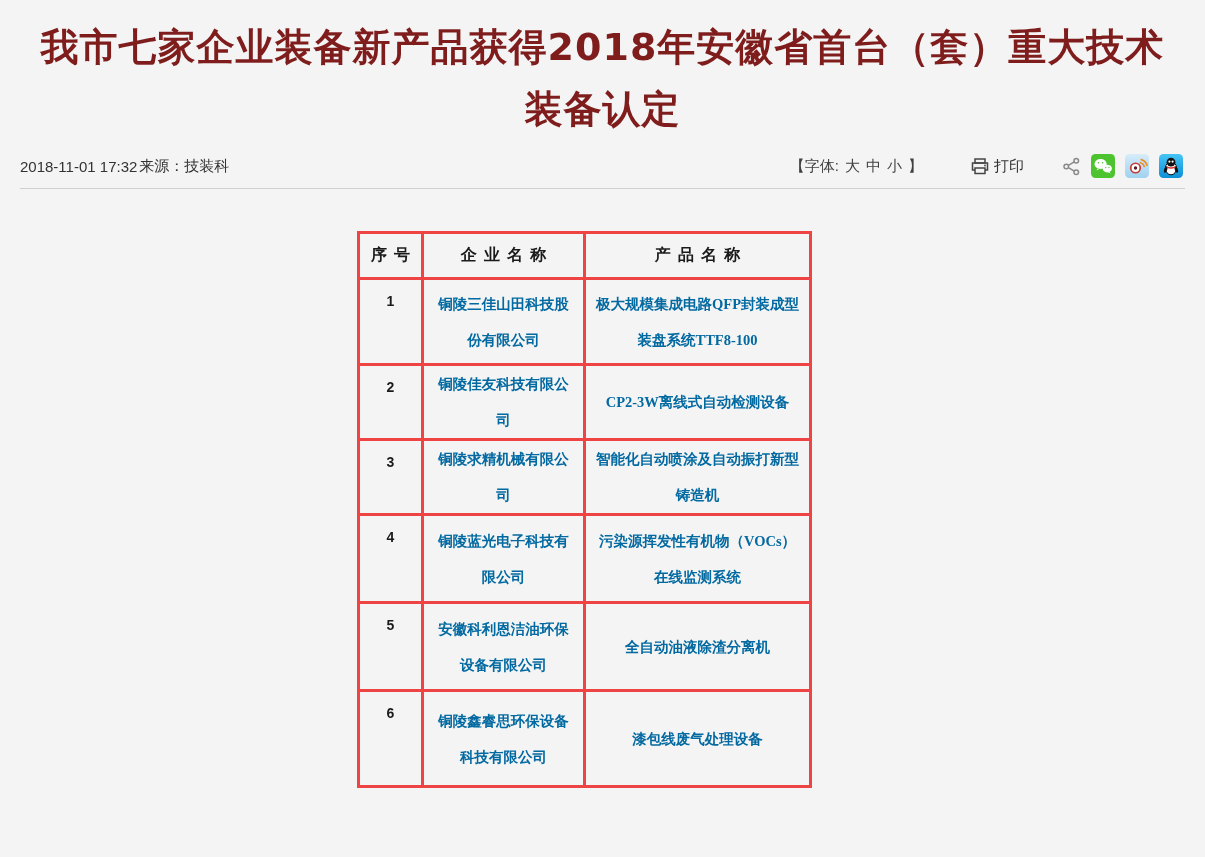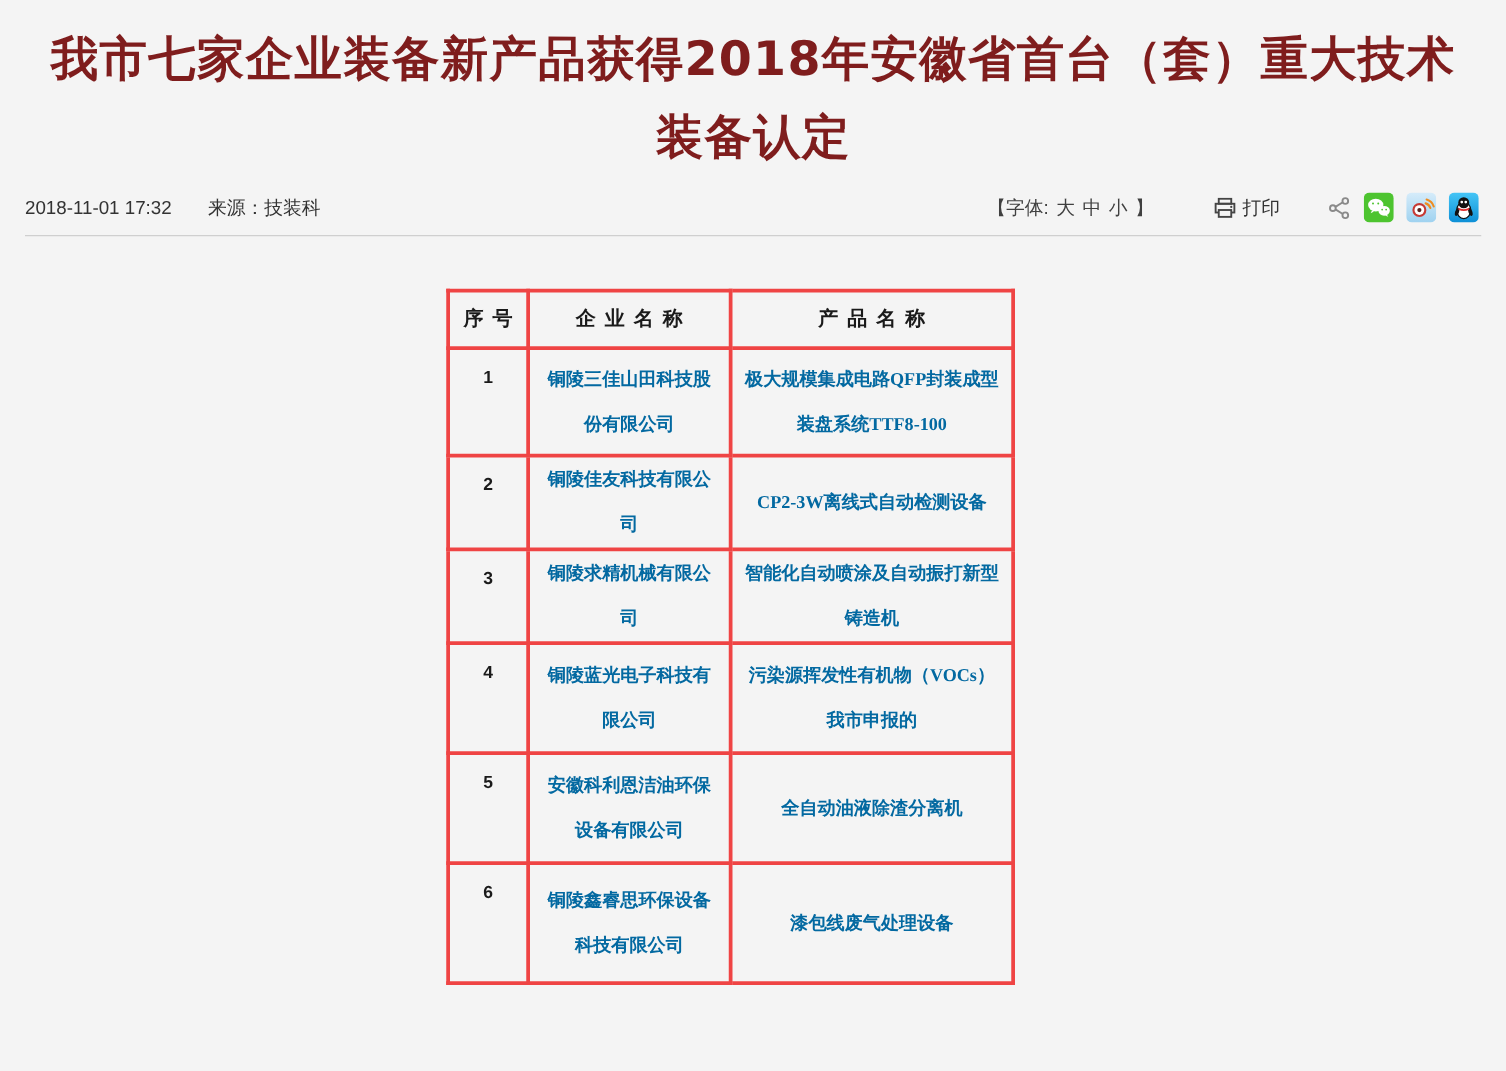--- a/index.html
+++ b/index.html
@@ -26,21 +26,21 @@
   
   .meta-row{
     margin:10px 22px 0 20px;
     height:32px;
     display:flex;
     justify-content:space-between;
     align-items:center;
     font-size:15px;
     color:#333;
   }
-  .meta-left{ display:flex; align-items:center; gap:29px; }
+  .meta-left{ display:flex; align-items:center; gap:2px; }
   .meta-right{ display:flex; align-items:center; gap:10px; }
   .font-size-control{ display:flex; align-items:center; gap:6px; margin-right:26px; color:#404040; font-size:15px;}
   .font-size-control a{ text-decoration:none; color:#404040; cursor:pointer; }
   .print-button{ display:flex; align-items:center; gap:5px; margin-right:28px; cursor:pointer; color:#333;padding-left:12px; }
   .share-plain{ display:flex; align-items:center; cursor:pointer; }
   .social-icon{ width:24px; height:24px; display:block; cursor:pointer; }
 
   .divider{ border:none; border-top:1px solid #cfcfcf; margin:6px 20px 0 20px; }
 
   
@@ -214,21 +214,21 @@
         <td class="product">CP2-3W离线式自动检测设备</td>
       </tr>
       <tr>
         <td class="no">3</td>
         <td class="company">铜陵求精机械有限公司</td>
         <td class="product">智能化自动喷涂及自动振打新型铸造机</td>
       </tr>
       <tr>
         <td class="no">4</td>
         <td class="company">铜陵蓝光电子科技有限公司</td>
-        <td class="product">污染源挥发性有机物（VOCs）我市申报的</td>
+        <td class="product">污染源挥发性有机物（VOCs）在线监测系统</td>
       </tr>
       <tr>
         <td class="no">5</td>
         <td class="company">安徽科利恩洁油环保设备有限公司</td>
         <td class="product">全自动油液除渣分离机</td>
       </tr>
       <tr>
         <td class="no">6</td>
         <td class="company">铜陵鑫睿思环保设备科技有限公司</td>
         <td class="product">漆包线废气处理设备</td>

